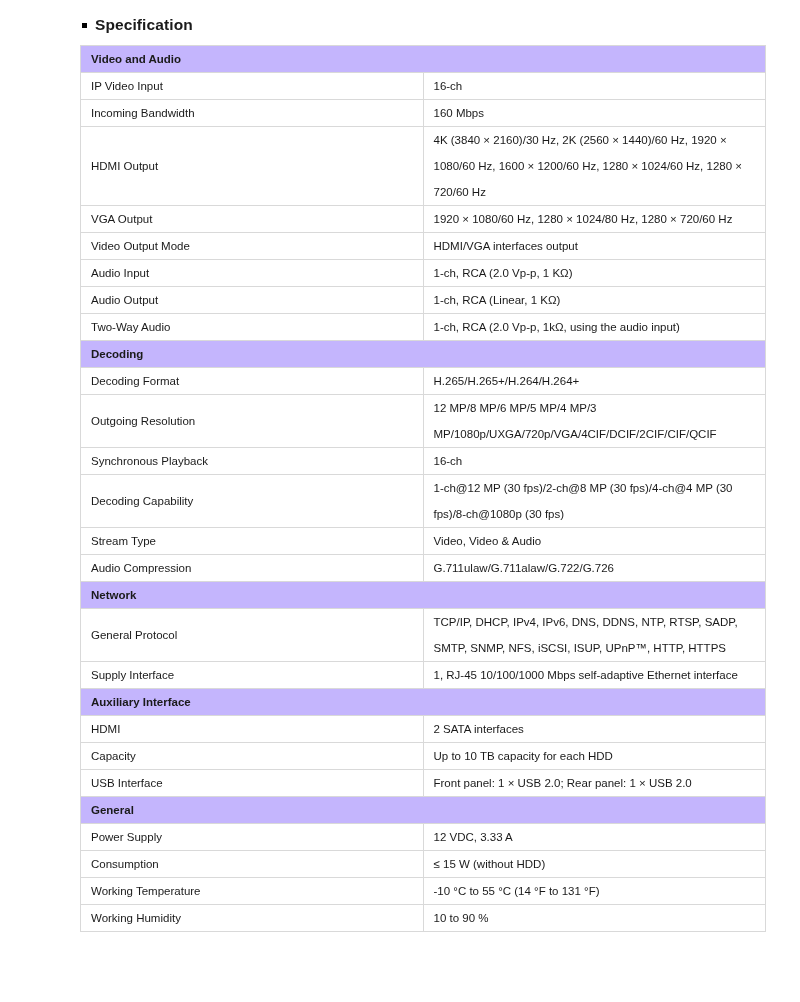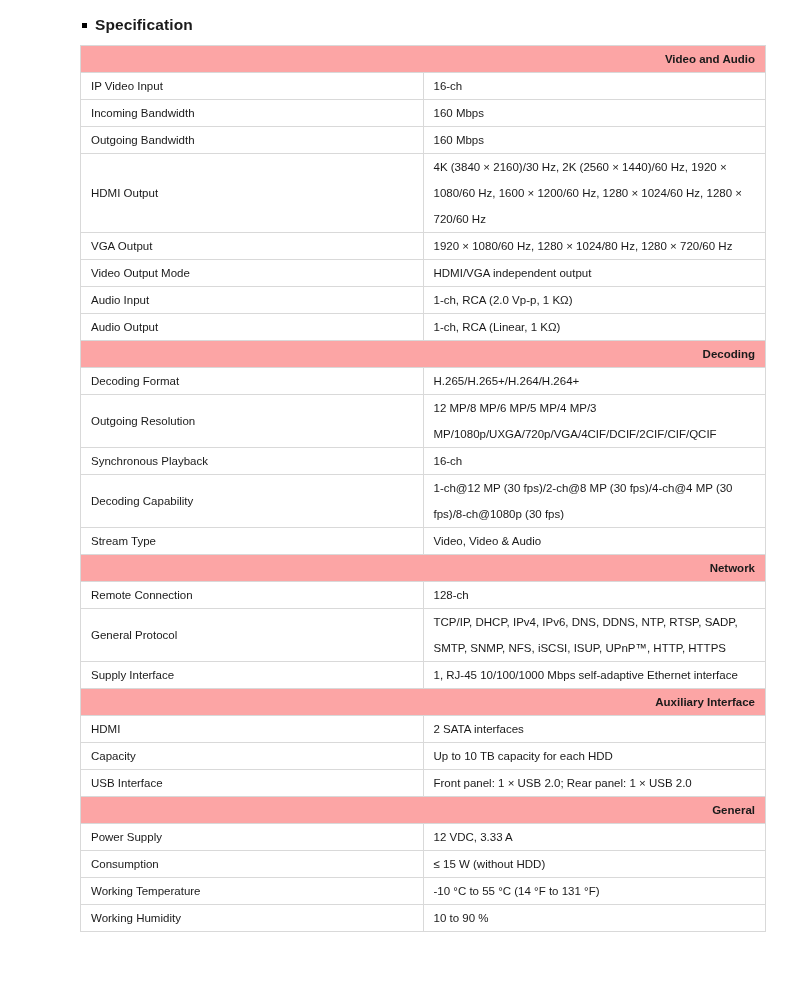--- a/index.html
+++ b/index.html
@@ -42,24 +42,23 @@
     font-size: 11.5px;
   }
   table.spec-table td {
     border: 1px solid #d9d9d9;
     line-height: 26px;
     padding: 0 10px;
     vertical-align: middle;
     overflow: hidden;
   }
   td.section-header {
-    background: #fca5a5;
+    background: #c4b5fd;
     font-weight: bold;
     border-color: #d9d9d9;
-    text-align: right;
   }
   td.label-cell { width: 195px; }
   td.value-cell { width: 491px; }
 </style>
 </head>
 <body>
 
 <div class="page">
   <div class="title-row">
     <span class="bullet"></span>
@@ -72,42 +71,42 @@
         </tr>
         <tr>
           <td class="label-cell">IP Video Input</td>
           <td class="value-cell">16-ch</td>
         </tr>
         <tr>
           <td class="label-cell">Incoming Bandwidth</td>
           <td class="value-cell">160 Mbps</td>
         </tr>
         <tr>
-          <td class="label-cell">Outgoing Bandwidth</td>
-          <td class="value-cell">160 Mbps</td>
-        </tr>
-        <tr>
           <td class="label-cell">HDMI Output</td>
           <td class="value-cell">4K (3840 × 2160)/30 Hz, 2K (2560 × 1440)/60 Hz, 1920 × 1080/60 Hz, 1600 × 1200/60 Hz, 1280 × 1024/60 Hz, 1280 × 720/60 Hz</td>
         </tr>
         <tr>
           <td class="label-cell">VGA Output</td>
           <td class="value-cell">1920 × 1080/60 Hz, 1280 × 1024/80 Hz, 1280 × 720/60 Hz</td>
         </tr>
         <tr>
           <td class="label-cell">Video Output Mode</td>
-          <td class="value-cell">HDMI/VGA independent output</td>
+          <td class="value-cell">HDMI/VGA interfaces output</td>
         </tr>
         <tr>
           <td class="label-cell">Audio Input</td>
           <td class="value-cell">1-ch, RCA (2.0 Vp-p, 1 KΩ)</td>
         </tr>
         <tr>
           <td class="label-cell">Audio Output</td>
           <td class="value-cell">1-ch, RCA (Linear, 1 KΩ)</td>
+        </tr>
+        <tr>
+          <td class="label-cell">Two-Way Audio</td>
+          <td class="value-cell">1-ch, RCA (2.0 Vp-p, 1kΩ, using the audio input)</td>
         </tr>
         <tr>
           <td colspan="2" class="section-header">Decoding</td>
         </tr>
         <tr>
           <td class="label-cell">Decoding Format</td>
           <td class="value-cell">H.265/H.265+/H.264/H.264+</td>
         </tr>
         <tr>
           <td class="label-cell">Outgoing Resolution</td>
@@ -119,25 +118,25 @@
         </tr>
         <tr>
           <td class="label-cell">Decoding Capability</td>
           <td class="value-cell">1-ch@12 MP (30 fps)/2-ch@8 MP (30 fps)/4-ch@4 MP (30 fps)/8-ch@1080p (30 fps)</td>
         </tr>
         <tr>
           <td class="label-cell">Stream Type</td>
           <td class="value-cell">Video, Video &amp; Audio</td>
         </tr>
         <tr>
-          <td colspan="2" class="section-header">Network</td>
+          <td class="label-cell">Audio Compression</td>
+          <td class="value-cell">G.711ulaw/G.711alaw/G.722/G.726</td>
         </tr>
         <tr>
-          <td class="label-cell">Remote Connection</td>
-          <td class="value-cell">128-ch</td>
+          <td colspan="2" class="section-header">Network</td>
         </tr>
         <tr>
           <td class="label-cell">General Protocol</td>
           <td class="value-cell">TCP/IP, DHCP, IPv4, IPv6, DNS, DDNS, NTP, RTSP, SADP, SMTP, SNMP, NFS, iSCSI, ISUP, UPnP™, HTTP, HTTPS</td>
         </tr>
         <tr>
           <td class="label-cell">Supply Interface</td>
           <td class="value-cell">1, RJ-45 10/100/1000 Mbps self-adaptive Ethernet interface</td>
         </tr>
         <tr>

